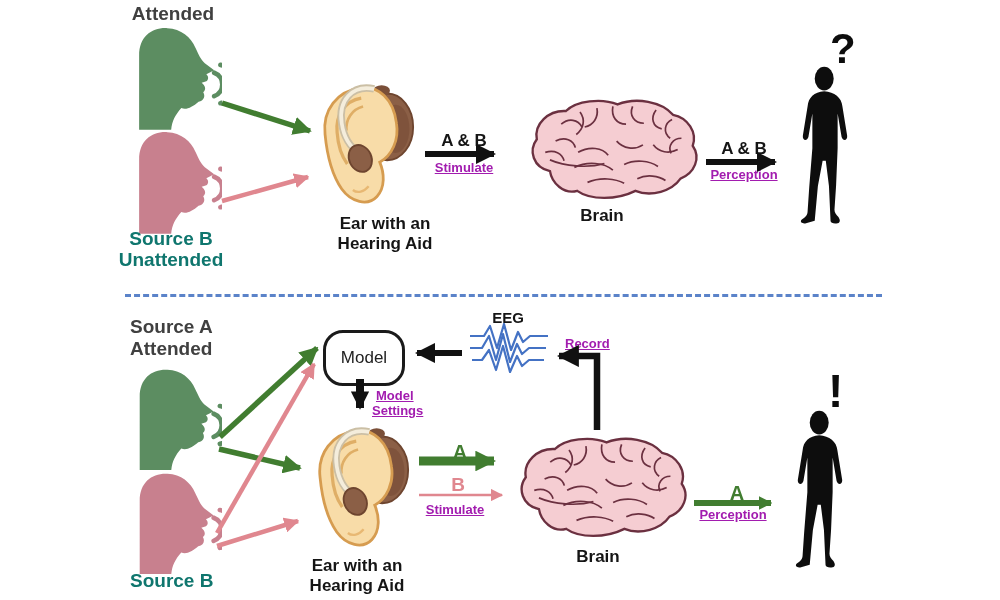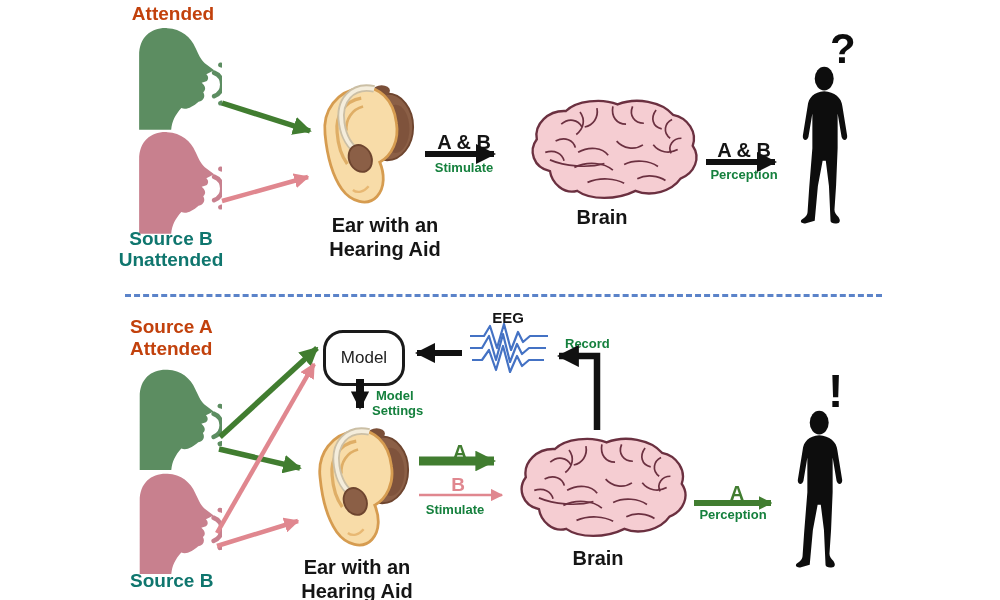--- a/index.html
+++ b/index.html
@@ -3,26 +3,26 @@
 <meta charset="utf-8">
 <style>
   html,body{margin:0;padding:0;background:#fff;}
   .canvas{
     position:relative;width:1000px;height:600px;background:#ffffff;
     font-family:"Liberation Sans", sans-serif;overflow:hidden;
   }
   .abs{position:absolute;}
   .lbl{position:absolute;font-weight:bold;line-height:1.18;text-align:center;white-space:nowrap;}
   .left{text-align:left;}
-  .green{color:#c2410c;}
+  .green{color:#404040;}
   .pink{color:#0f766e;}
   .blk{color:#151515;}
-  .blue{color:#15803d;}
+  .blue{color:#a21caf;text-decoration:underline;}
   .f19{font-size:19px;}
-  .f17{font-size:20px;}
+  .f17{font-size:17px;}
   .f15{font-size:15px;}
   .f13{font-size:13px;}
   .f20{font-size:20px;}
   .mark{font-size:42px;font-weight:bold;color:#0d0d0d;line-height:1;}
   .divider{position:absolute;left:125px;top:294px;width:757px;height:0;border-top:3px dashed #5B83C9;}
   .model-box{
     position:absolute;left:323px;top:330px;width:76px;height:50px;
     border:3px solid #1a1a1a;border-radius:20px;background:#fff;
     display:flex;align-items:center;justify-content:center;
     font-size:17px;color:#222;

